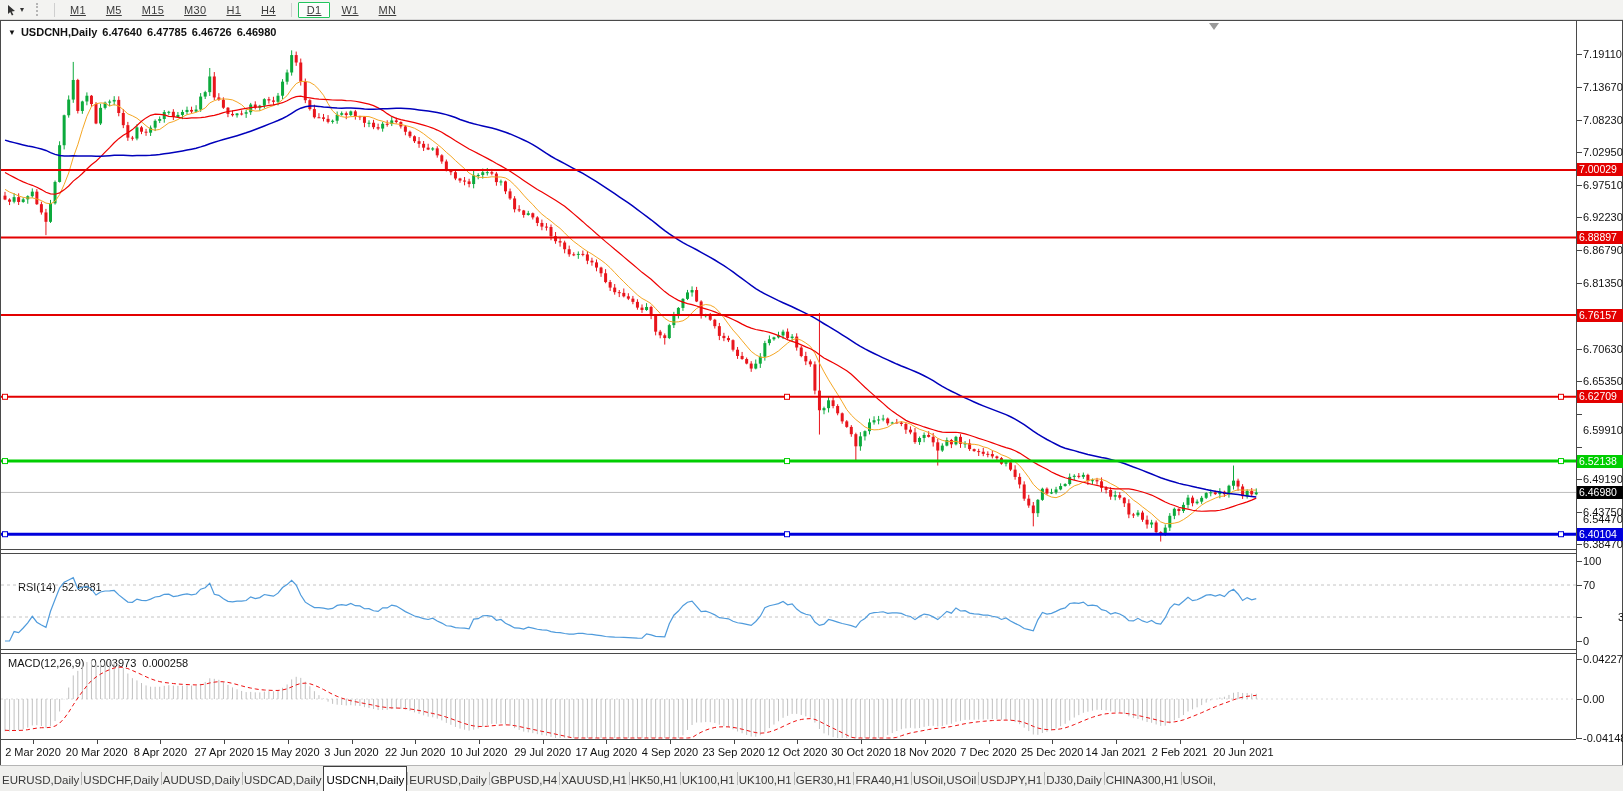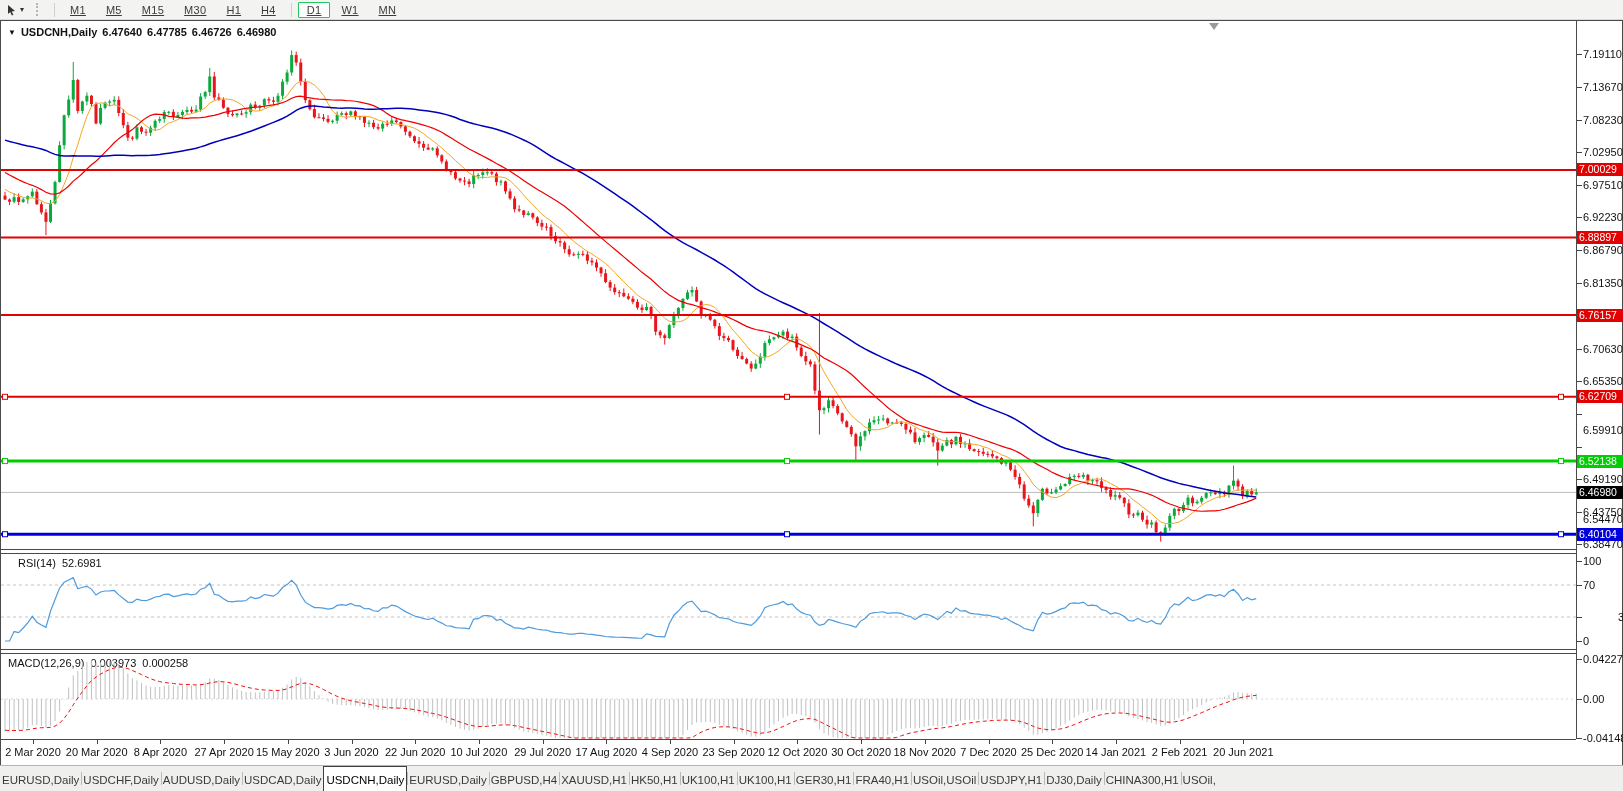--- a/index.html
+++ b/index.html
@@ -686,21 +686,21 @@
       <div class="plabel" style="top: 485.062px;">6.43750</div>
       <div class="ptick" style="top: 523.159px;"></div>
       <div class="plabel" style="top: 517.159px;">6.38470</div>
       <div class="ptag" style="top: 142.442px; background: rgb(227, 0, 0);">7.00029</div>
       <div class="ptag" style="top: 210.113px; background: rgb(227, 0, 0);">6.88897</div>
       <div class="ptag" style="top: 287.559px; background: rgb(227, 0, 0);">6.76157</div>
       <div class="ptag" style="top: 369.31px; background: rgb(227, 0, 0);">6.62709</div>
       <div class="ptag" style="top: 433.571px; background: rgb(0, 206, 0);">6.52138</div>
       <div class="ptag" style="top: 506.726px; background: rgb(0, 0, 220);">6.40104</div>
       <div class="ptag" style="top: 464.926px; background: rgb(0, 0, 0);">6.46980</div>
-      <div class="indlabel" style="top: 536px; padding-left: 10px;">
+      <div class="indlabel" style="top: 560px; padding-left: 10px;">
         <span>RSI(14)</span>
         <span>52.6981</span>
       </div>
       <svg width="1575" height="94" style="top:533px;">
         <line x1="0" x2="1575" y1="31" y2="31" stroke="#c4c4c4" stroke-width="1" stroke-dasharray="3,3"></line>
         <line x1="0" x2="1575" y1="63" y2="63" stroke="#c4c4c4" stroke-width="1" stroke-dasharray="3,3"></line>
         <polyline points="4,87 8.55,87 13.1,77.56210105452783 17.65,78.6737669055035 22.2,74.01154196802861 26.75,68.87950030865795 31.299999999999997,62.29001554437593 35.849999999999994,68.23745804368389 40.4,70.97676629483556 44.949999999999996,73.39581547928333 49.5,57.25628235298643 54.05,45.56187142820602 58.599999999999994,33.959993173204566 63.15,28.321181750477194 67.69999999999999,26.071352326104943 72.25,23.703048365980862 76.8,34.75577677641786 81.35,33.24166622636653 85.89999999999999,32.346614688354634 90.45,35.111853049716956 95,40.99260107990915 99.55,37.95830856557359 104.1,36.99658661276101 108.64999999999999,36.77718851262614 113.19999999999999,36.452323016970354 117.75,40.87372571682283 122.3,44.57904620702925 126.85,48.04333387867439 131.39999999999998,48.28120013287628 135.95,45.072612356033346 140.5,46.3970057120531 145.04999999999998,46.70615304086448 149.6,45.11000608541144 154.15,42.99402624734762 158.7,42.416476766311916 163.25,40.28107848645675 167.79999999999998,40.19565241662565 172.35,42.536243402374794 176.9,41.78856398074436 181.45,40.702314814296074 186,39.93130985588846 190.54999999999998,40.859540133183714 195.1,40.002523804838916 199.65,35.160852788635566 204.2,33.71451658506294 208.75,29.35941714345438 213.29999999999998,40.32392252634429 217.85,41.35299911081108 222.39999999999998,44.82774908063777 226.95,47.346354277251294 231.5,47.876871590029396 236.04999999999998,47.11484768511207 240.6,47.207327658717645 245.14999999999998,46.47760575787288 249.7,42.833318189635634 254.25,44.562032931717454 258.79999999999995,43.58419348724021 263.34999999999997,40.51005921004719 267.9,41.34604286045737 272.45,42.20165258373697 277,39.17464658191932 281.55,33.50588272338575 286.09999999999997,30.571490932780875 290.65,26.23681979990829 295.2,30.976389463274927 299.75,40.95873149270278 304.3,48.14857353046432 308.84999999999997,51.05471005096558 313.4,53.53279144730652 317.95,53.56760576783199 322.5,54.043319524416916 327.05,55.03602250829954 331.59999999999997,54.46358813271354 336.15,51.41235399829554 340.7,50.62770392794528 345.25,51.41088458157901 349.8,49.40520800133436 354.34999999999997,51.709209203738396 358.9,51.95725607120187 363.45,54.762085689602145 368,54.69973609275826 372.55,56.750507274761276 377.09999999999997,57.39709038695503 381.65,53.74701015465598 386.2,53.89510884858157 390.75,51.108560850142 395.3,52.08849490702619 399.84999999999997,54.71993348378737 404.4,57.60381384121149 408.95,59.82393103381082 413.5,62.04032970617618 418.05,63.15462365534415 422.59999999999997,64.7164366342571 427.15,65.47460968141161 431.7,64.17344206472649 436.25,66.98337956127841 440.79999999999995,69.08894032552121 445.34999999999997,71.73511376725241 449.9,72.06324010034541 454.45,73.56121070613221 459,74.02522345298235 463.54999999999995,74.21812113314036 468.09999999999997,74.82561974383418 472.65,65.0517573951904 477.2,64.65623286243294 481.75,61.76776653716172 486.29999999999995,61.667634803881924 490.84999999999997,62.40247083943029 495.4,66.29258121908595 499.95,65.49694786801683 504.5,69.24900814008402 509.04999999999995,71.35806172308799 513.5999999999999,73.90045875410055 518.15,74.14614447695237 522.6999999999999,75.06636303976381 527.25,73.1149419964056 531.8,74.08147814356607 536.35,75.25140664279502 540.9,75.95958552009552 545.4499999999999,76.04091741676132 550,77.65503742921715 554.55,78.41520527184286 559.1,78.6049723549744 563.65,79.51941329862098 568.1999999999999,80.12952985440324 572.75,80.15787819174284 577.3,79.27553234847267 581.85,79.3587277797551 586.4,80.24575008993111 590.9499999999999,80.46434120429615 595.5,81.09906845380931 600.05,81.70924621559845 604.6,82.48605390632576 609.15,82.89315127659779 613.6999999999999,83.19995496393562 618.25,83.24656188704648 622.8,83.47255098209803 627.35,83.62156998167882 631.9,83.82056427333862 636.4499999999999,84.1437492248059 641,84.26795209617876 645.55,79.91377803730472 650.1,80.91907394701059 654.65,82.33282483099902 659.1999999999999,82.57938571771388 663.75,82.75999092001814 668.3,69.74757540917926 672.85,61.224424453212805 677.4,57.05571143662735 681.9499999999999,51.68869328173014 686.5,48.292056634672235 691.05,47.07101342390763 695.6,52.33601983872927 700.15,57.55466881306404 704.6999999999999,57.21246263693854 709.25,58.777865581988294 713.8,60.852701953466635 718.35,63.658722860159514 722.9,64.25261158300577 727.4499999999999,64.82823017036708 732,67.29211273071292 736.55,68.72008493010003 741.1,69.3934614858116 745.65,70.37595826502115 750.1999999999999,71.40003171300827 754.75,67.47074584002632 759.3,62.24058943013347 763.85,53.8140368610392 768.4,51.73895569066963 772.9499999999999,50.71343792928974 777.5,49.6367396623225 782.05,47.51377065151223 786.6,50.783906498224155 791.15,49.90654459567941 795.6999999999999,55.04337335778928 800.25,58.363291593486 804.8,60.239680327153906 809.35,61.258553489717656 813.9,68.06949540763674 818.4499999999999,71.39773542118405 823,70.12375529373287 827.55,65.46683540940262 832.1,66.64531741306212 836.65,68.07057554618552 841.1999999999999,69.52818232418599 845.75,70.46949235145905 850.3,71.64020483229524 854.85,73.37264178310306 859.4,67.34983347524837 863.9499999999999,64.41715298372787 868.5,59.7733655135803 873.05,58.65880271754281 877.5999999999999,58.27334884501454 882.15,57.7424076218814 886.6999999999999,59.31201745796204 891.25,58.79432634842908 895.8,58.830612764800094 900.3499999999999,59.368159144135916 904.9,61.50931301004607 909.4499999999999,62.487081139099814 914,65.62526647956429 918.55,62.38684978630829 923.0999999999999,60.04839254134288 927.65,60.805330170319166 932.1999999999999,62.869889629326735 936.75,65.5998362136379 941.3,61.62066469166996 945.8499999999999,57.404718893539666 950.4,59.17444109188 954.9499999999999,53.926621871585894 959.5,56.984810238535715 964.05,56.631408294787775 968.5999999999999,59.05689077899251 973.15,59.87654129344389 977.6999999999999,60.14874463144622 982.25,61.05718009348061 986.8,61.15119207508042 991.3499999999999,62.2355428632427 995.9,63.03784697179276 1000.4499999999999,65.45708861139951 1005,63.92133199272803 1009.55,66.92109150643182 1014.0999999999999,69.37123165860874 1018.65,71.48939831497228 1023.1999999999999,74.524718467419 1027.75,75.67473285947972 1032.3,76.80792157448468 1036.85,65.81078917112893 1041.3999999999999,58.48635926985423 1045.95,60.04267941708349 1050.5,59.32985816305552 1055.05,57.37490485118997 1059.6,55.17095819059898 1064.1499999999999,53.86688860733432 1068.7,49.46249808952916 1073.25,48.80798318409609 1077.8,49.41105363934787 1082.35,48.11661636384724 1086.8999999999999,51.64271912099002 1091.45,51.15207689855231 1096,51.84774317754818 1100.55,55.61187362998248 1105.1,56.72947525495101 1109.6499999999999,60.0366621049335 1114.2,58.662714462148415 1118.75,59.94262599125 1123.3,62.52405943529948 1127.85,66.71968957170895 1132.3999999999999,66.958858543769 1136.95,64.34528726388203 1141.5,66.93668652908548 1146.05,68.44982374898404 1150.6,66.41634783942345 1155.1499999999999,69.43587076150789 1159.7,70.0067328425398 1164.25,63.67238241408597 1168.8,54.4022802426623 1173.35,49.911185233841934 1177.8999999999999,51.058114336426 1182.45,47.31412574786975 1187,43.36794872568805 1191.55,46.636724222015346 1196.1,45.76963278605706 1200.6499999999999,43.614899611206965 1205.2,41.1041255231047 1209.75,40.71265320304997 1214.3,42.04919440957917 1218.85,40.65487215630003 1223.3999999999999,42.62964546570265 1227.95,37.82043697908591 1232.5,35.32819610170236 1237.05,40.00451659044802 1241.6,46.528816955016055 1246.1499999999999,43.61602151575721 1250.7,45.74473087122908 1255.25,44.60327546347571" fill="none" stroke="#4f9bdc" stroke-width="1.2"></polyline>
       </svg>
       <div class="ptick" style="top: 540px;"></div>
       <div class="plabel" style="top: 534px;">100</div>

